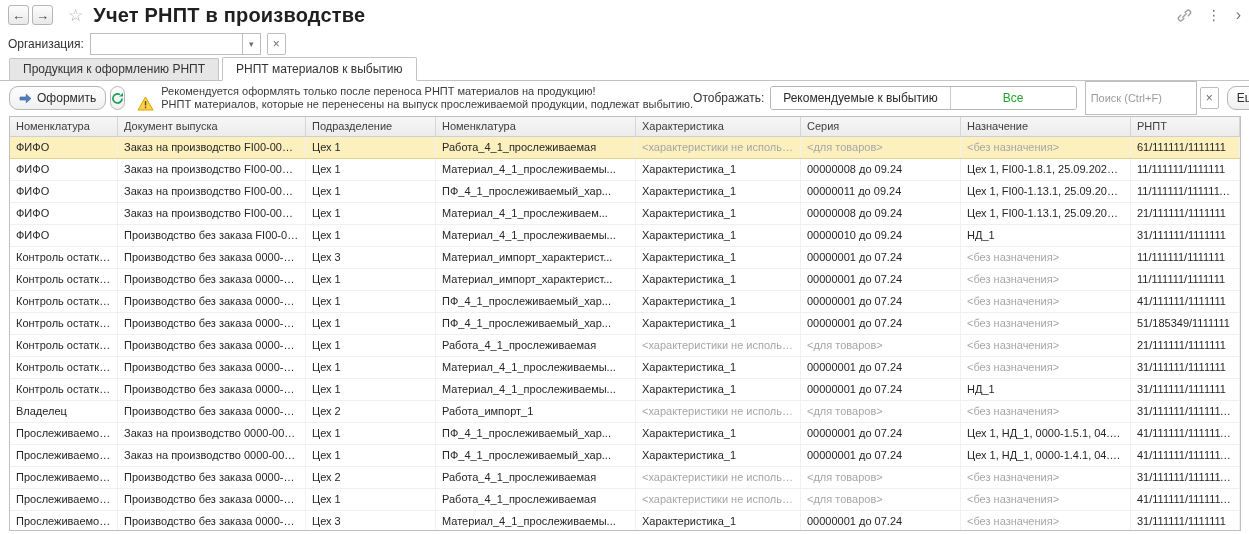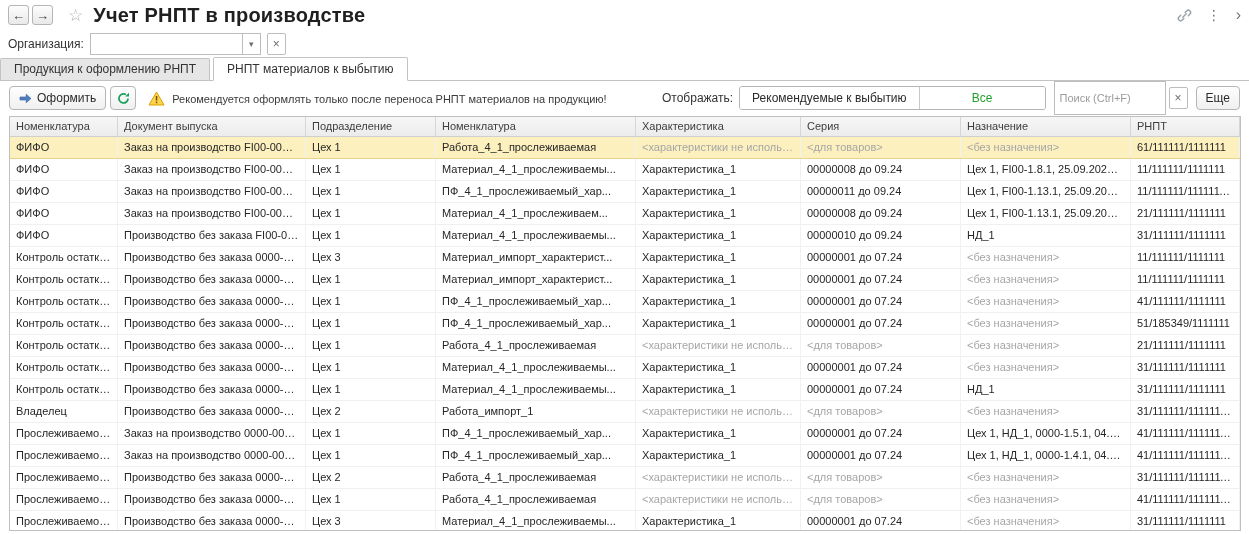--- a/index.html
+++ b/index.html
@@ -30,33 +30,33 @@
     padding:0 5px; font:inherit; outline:none; background:#fff; }
   .combo-btn { width:19px; height:22px; border:1px solid #bdbdbd; background:#fff;
     display:flex; align-items:center; justify-content:center; color:#6d6d6d;
     font-size:9px; cursor:pointer; }
   .sq-btn { width:19px; height:22px; border:1px solid #bdbdbd; background:#fff; margin-left:3px;
     display:flex; align-items:center; justify-content:center; color:#6d6d6d;
     font-size:12px; cursor:pointer; border-radius:2px; }
 
   
   .tabbar { position:absolute; top:57px; left:0; right:0; height:24px;
-    padding-left:0; display:flex; align-items:flex-end; gap:3px;
+    padding-left:9px; display:flex; align-items:flex-end; gap:3px;
     border-bottom:1px solid #c3c3c3; }
   .tab { height:22px; line-height:21px; padding:0 13px; border:1px solid #c3c3c3;
     border-bottom:none; background:#e6e6e6; color:#333; font-size:12px;
     border-radius:2px 2px 0 0; cursor:pointer; white-space:nowrap; }
   .tab.active { background:#fff; height:24px; line-height:23px; margin-bottom:-1px;
     border-bottom:1px solid #fff; }
 
   
   .toolbar { position:absolute; top:81px; left:0; right:0; height:34px;
     display:flex; align-items:center; padding:0 9px; background:#fff; }
   .btn { display:flex; align-items:center; gap:5px; height:24px; padding:0 9px;
-    border:1px solid #b5b5b5; border-radius:4px; background:linear-gradient(#fefefe,#f0f0f0);
+    border:1px solid #b5b5b5; border-radius:9px; background:linear-gradient(#fefefe,#f0f0f0);
     cursor:pointer; white-space:nowrap; color:#2b2b2b; }
   .iconbtn { width:26px; justify-content:center; padding:0; margin-left:4px; }
   .warn { display:flex; align-items:flex-end; gap:7px; margin-left:12px; }
   .warn-text { font-size:11px; line-height:13px; color:#3a3a3a; white-space:nowrap; }
   .right-group { margin-left:auto; display:flex; align-items:center; gap:8px; }
   .display-label { color:#333; margin-right:-2px; }
   .seg { display:flex; height:24px; border:1px solid #b5b5b5; border-radius:3px; overflow:hidden; background:#fff; }
   .seg-btn { display:flex; align-items:center; justify-content:center; padding:0 12px;
     cursor:pointer; color:#2b2b2b; background:#fff; white-space:nowrap; }
   .seg-btn + .seg-btn { border-left:1px solid #c9c9c9; }
@@ -152,20 +152,21 @@
   <div class="warn">
     <span style="display:flex;">
       <svg width="17" height="15" viewBox="0 0 17 15">
           <path d="M8.5 1 16 14H1z" fill="#ffd34d" stroke="#d8a200" stroke-width="1"></path>
           <rect x="7.8" y="5" width="1.5" height="4.6" fill="#6b5200"></rect>
           <rect x="7.8" y="10.6" width="1.5" height="1.6" fill="#6b5200"></rect>
         </svg>
     </span>
     <div class="warn-text">
       <div>Рекомендуется оформлять только после переноса РНПТ материалов на продукцию!</div>
+      <div>РНПТ материалов, которые не перенесены на выпуск прослеживаемой продукции, подлежат выбытию.</div>
     </div>
   </div>
   <div class="right-group">
     <span class="display-label">Отображать:</span>
     <div class="seg">
       <div class="seg-btn">
         <span>Рекомендуемые к выбытию</span>
       </div>
       <div class="seg-btn active">
         <span>Все</span>

